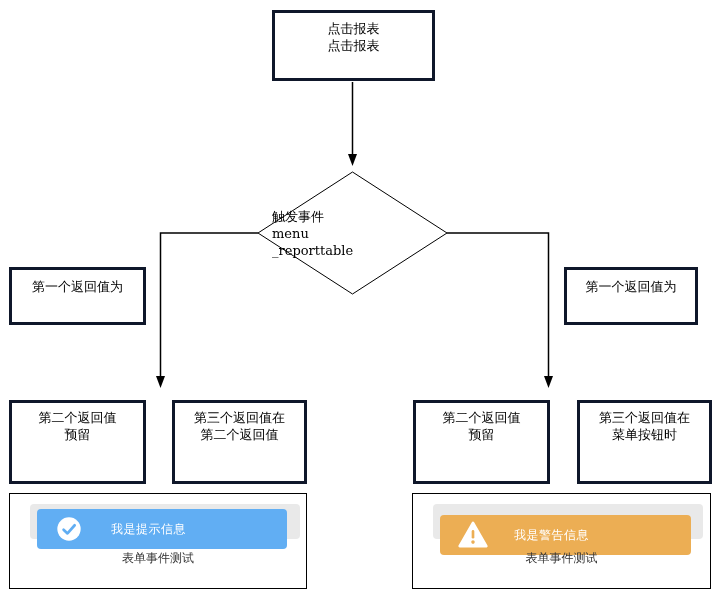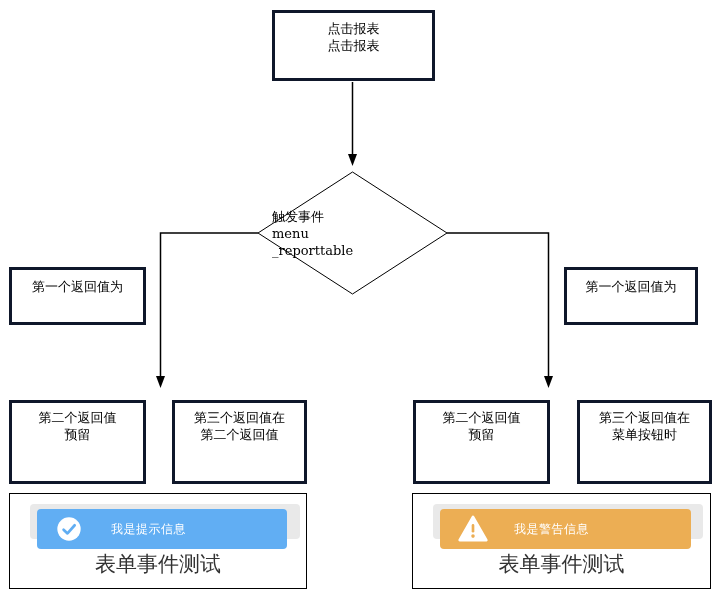--- a/index.html
+++ b/index.html
@@ -24,21 +24,21 @@
   .toast{
     position:absolute;border-radius:4px;color:#ffffff;
     font-family:"Liberation Sans","DejaVu Sans",sans-serif;font-size:12px;
     display:flex;align-items:center;
   }
   .ticon{position:absolute;left:17px;top:5px;width:30px;height:30px;}
   .tmsg{margin-left:74px;letter-spacing:0.5px;}
   .panel-title{
     position:absolute;top:56px;left:0;width:100%;text-align:center;
     font-family:"Liberation Sans","DejaVu Sans",sans-serif;
-    font-size:21px;font-weight:500;color:#333333;
+    font-size:12px;font-weight:500;color:#333333;
   }
 </style>
 </head>
 <body>
 
 <div class="canvas">
 
   <svg class="wires" width="723" height="598" viewBox="0 0 723 598">
 
     <line x1="352.5" y1="82" x2="352.5" y2="155" stroke="#000" stroke-width="1.5"></line>
@@ -99,21 +99,21 @@
         <circle cx="18" cy="18" r="14" fill="#ffffff"></circle>
         <path d="M11.5 18.8 L16.2 23.3 L24.8 13.5" fill="none" stroke-width="3.2" stroke-linecap="round" stroke-linejoin="round" stroke="#61aef3"></path>
       </svg>
       <span class="tmsg">我是提示信息</span>
     </div>
     <div class="panel-title">表单事件测试</div>
   </div>
 
   <div class="panel" style="left:412px;top:493px;width:299px;height:96px">
     <div class="shadowband" style="left:20px;top:10px;width:270px;height:35px"></div>
-    <div class="toast" style="left: 27px; top: 15px; width: 251px; height: 40px; background-color: rgb(236, 174, 84);">
+    <div class="toast" style="left: 27px; top: 21px; width: 251px; height: 40px; background-color: rgb(236, 174, 84);">
       <svg class="ticon" viewBox="0 0 36 36" style="top:4px;width:32px;height:32px">
         <path d="M18 4.5 L33 30.5 L3 30.5 Z" fill="#ffffff" stroke="#ffffff" stroke-width="3" stroke-linejoin="round"></path>
         <rect x="16.5" y="12.5" width="3" height="9.5" rx="1.5" fill="#ecae54"></rect>
         <circle cx="18" cy="26" r="2" fill="#ecae54"></circle>
       </svg>
       <span class="tmsg">我是警告信息</span>
     </div>
     <div class="panel-title">表单事件测试</div>
   </div>
 

